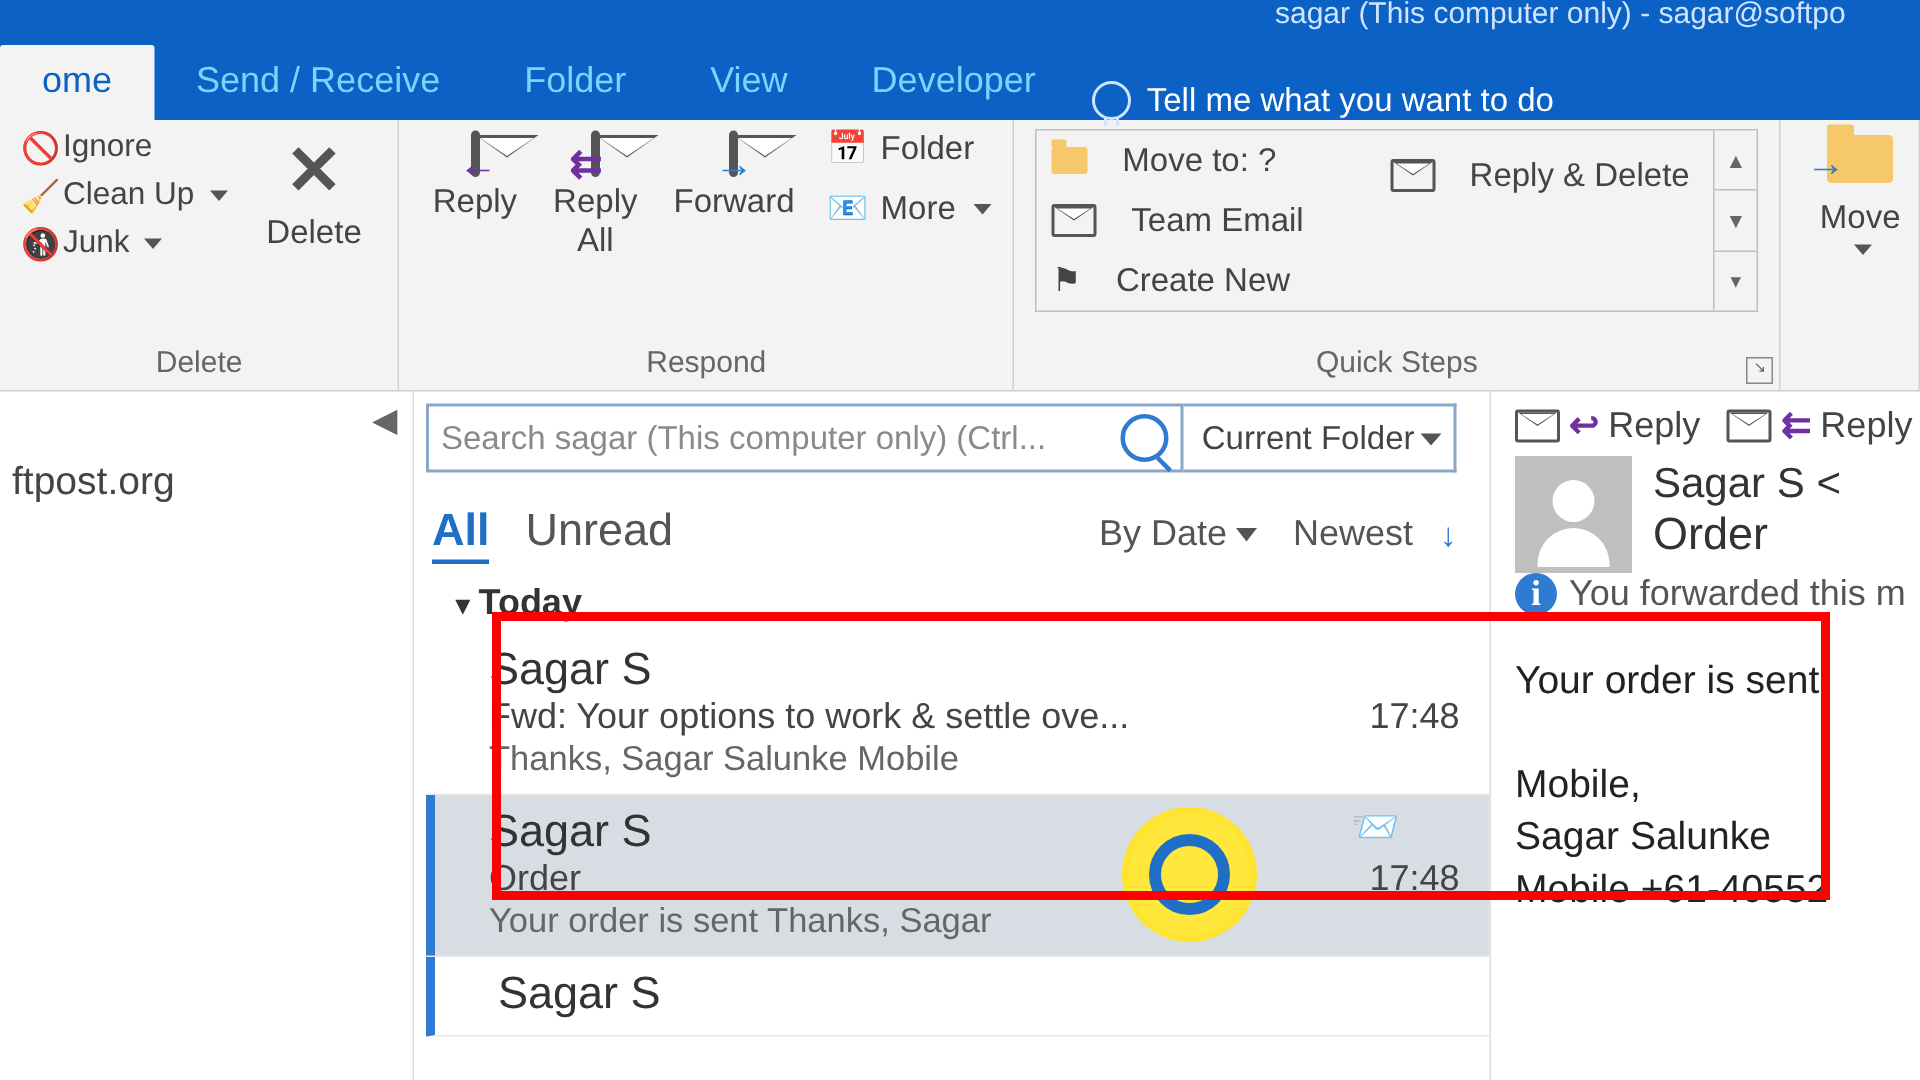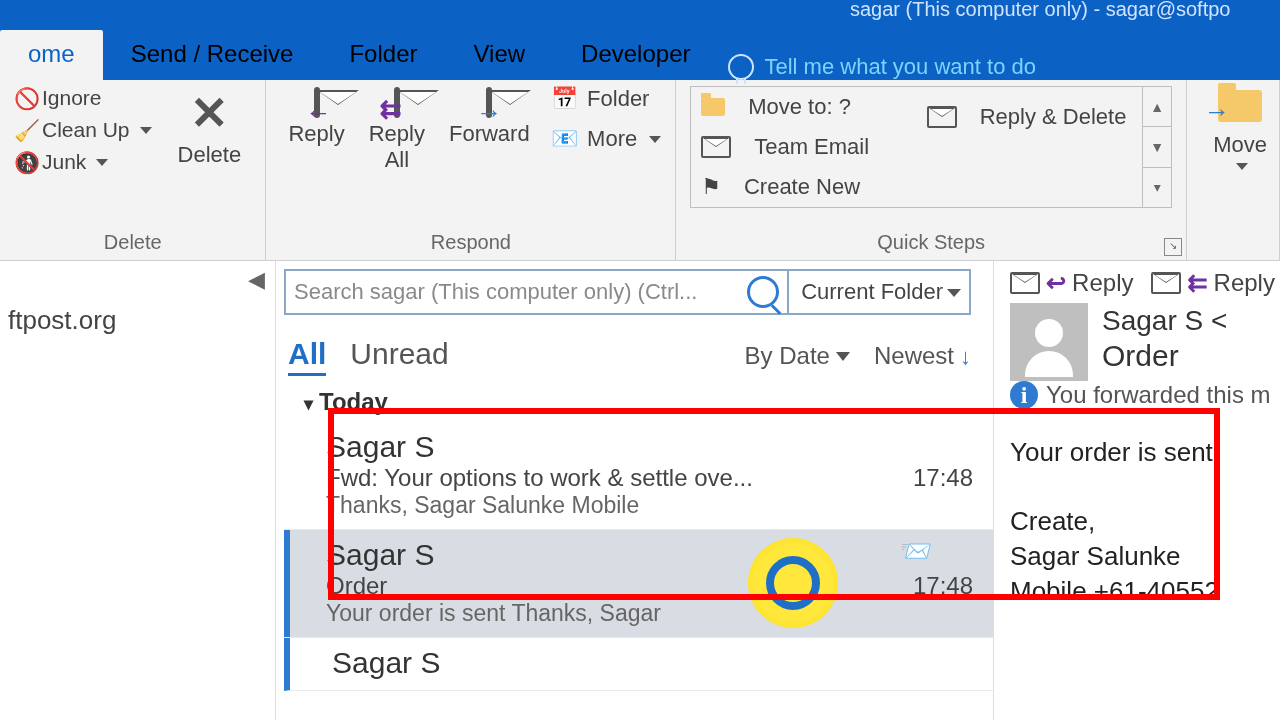--- a/index.html
+++ b/index.html
@@ -1,20 +1,20 @@
 <!DOCTYPE html>
 <html><head>
 <meta charset="utf-8">
 <style>
   html,body{margin:0;padding:0;font-family:"Segoe UI",Arial,sans-serif;background:#fff;width:1280px;height:720px;overflow:hidden;color:#333}
   .titlebar{background:#0b61c4;height:30px;color:#cfe4ff;font-size:20px;padding-left:850px;line-height:18px;overflow:hidden;white-space:nowrap}
   .tabs{background:#0b61c4;height:50px;display:flex;align-items:flex-end}
-  .tab{padding:10px 28px 12px;color:#000000;font-size:24px;cursor:pointer}
+  .tab{padding:10px 28px 12px;color:#7dd3fc;font-size:24px;cursor:pointer}
   .tab.active{background:#f3f3f3;color:#0b61c4;border-top-left-radius:2px;border-top-right-radius:2px}
-  .tellme{display:flex;align-items:center;color:#7dd3fc;font-size:22px;padding:0 10px;gap:10px}
+  .tellme{display:flex;align-items:center;color:#ffffff;font-size:22px;padding:0 10px;gap:10px}
   .bulb{width:22px;height:22px;border:2px solid #cfe4ff;border-radius:50%;position:relative}
   .bulb:after{content:"";position:absolute;left:6px;bottom:-6px;width:6px;height:6px;border-left:2px solid #cfe4ff;border-right:2px solid #cfe4ff}
   .ribbon{background:#f3f3f3;border-bottom:1px solid #d0d0d0;height:180px;display:flex}
   .group{border-right:1px solid #d0d0d0;padding:6px 14px 4px;display:flex;flex-direction:column;position:relative}
   .group-label{text-align:center;color:#666;font-size:20px;margin-top:auto;padding-bottom:2px}
   .del-left{display:flex;flex-direction:column;gap:8px;font-size:21px;color:#444}
   .del-left div{display:flex;align-items:center;gap:6px;cursor:pointer}
   .ic{width:22px;height:22px;display:inline-block;position:relative}
   .env{width:42px;height:30px;border:3px solid #555;border-radius:3px;position:relative;background:#fff}
   .env:before{content:"";position:absolute;left:0;right:0;top:0;border-left:21px solid transparent;border-right:21px solid transparent;border-top:15px solid #555}
@@ -49,21 +49,21 @@
   .search-box{flex:1;border:2px solid #8aa7c7;height:42px;display:flex;align-items:center;padding:0 8px;color:#8a8a8a;font-size:22px}
   .search-ic{margin-left:auto;width:26px;height:26px;border:3px solid #2e7bd1;border-radius:50%;position:relative}
   .search-ic:after{content:"";position:absolute;right:-6px;bottom:-6px;width:12px;height:3px;background:#2e7bd1;transform:rotate(45deg)}
   .scope{border:2px solid #8aa7c7;border-left:none;height:42px;display:flex;align-items:center;padding:0 26px 0 12px;font-size:22px;color:#444;position:relative;cursor:pointer}
   .scope:after{content:"";position:absolute;right:8px;top:18px;border-left:7px solid transparent;border-right:7px solid transparent;border-top:8px solid #555}
   .filter-row{display:flex;align-items:baseline;gap:24px;padding:4px 22px 6px 4px}
   .pill{font-size:30px;color:#555;cursor:pointer}
   .pill.active{color:#1f6fc7;border-bottom:3px solid #1f6fc7;padding-bottom:2px;font-weight:600}
   .sortlab{margin-left:auto;font-size:24px;color:#555;cursor:pointer;display:flex;align-items:center;gap:6px}
   .sortlab .car{border-left:7px solid transparent;border-right:7px solid transparent;border-top:9px solid #555}
-  .dirlab{font-size:24px;color:#555;cursor:pointer;display:flex;align-items:flex-end;gap:6px}
+  .dirlab{font-size:24px;color:#555;cursor:pointer;display:flex;align-items:flex-end;gap:18px}
   .dirlab .dar{color:#2e7bd1;font-size:22px;font-weight:700}
   .today{font-size:24px;font-weight:700;color:#333;padding:6px 0 6px 20px}
   .today:before{content:"▾";color:#333;margin-right:6px;font-size:18px}
   .msg{padding:8px 20px 10px 42px;border-bottom:1px solid #e9e9e9;position:relative;cursor:pointer}
   .msg.sel{background:#d8dde3}
   .msg.sel:before{content:"";position:absolute;left:0;top:0;bottom:0;width:6px;background:#2e7bd1}
   .msg .from{font-size:30px;color:#333}
   .msg .line2{display:flex;align-items:center}
   .msg .subj{font-size:24px;color:#444;flex:1;white-space:nowrap;overflow:hidden;text-overflow:ellipsis}
   .msg .time{font-size:24px;color:#444;margin-left:10px}
@@ -293,19 +293,19 @@
         <div style="font-size:28px">Sagar S &lt;</div>
         <div class="subj-big">Order</div>
       </span>
     </div>
     <div class="info-row">
       <span class="info-ic">i</span>
       <span>You forwarded this m</span>
     </div>
     <div class="bodytext">
       <div style="margin-bottom:34px">Your order is sent</div>
-      <div>Create,</div>
+      <div>Mobile,</div>
       <div>Sagar Salunke</div>
       <div>Mobile +61-40552</div>
     </div>
   </div>
 
 </div>
 
 </body></html>

